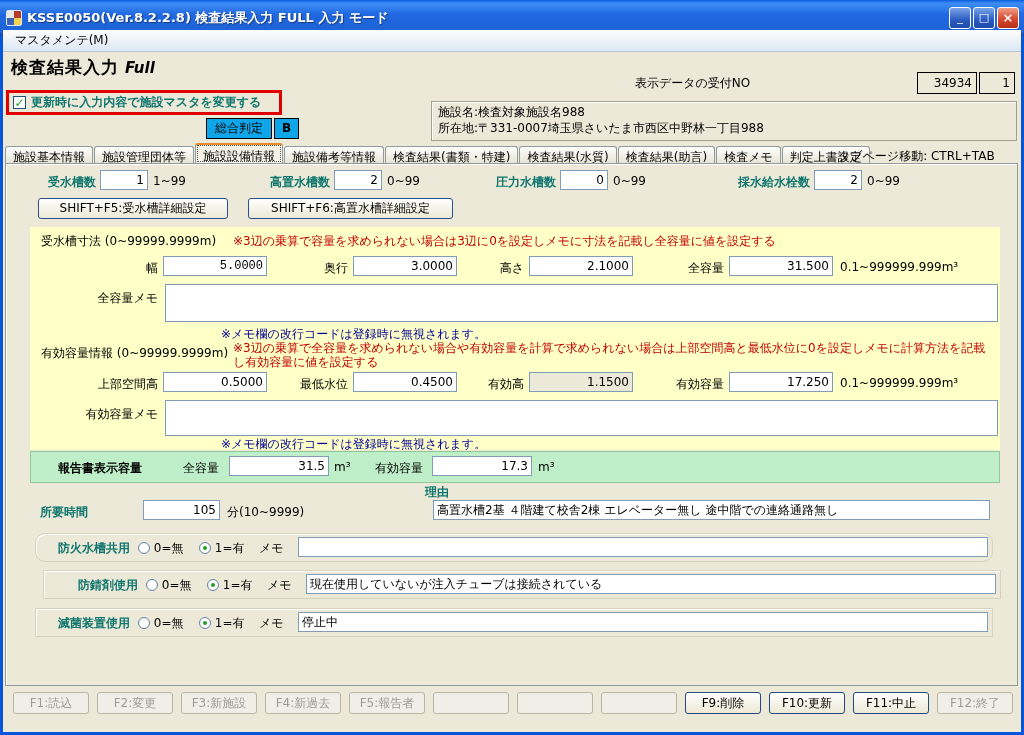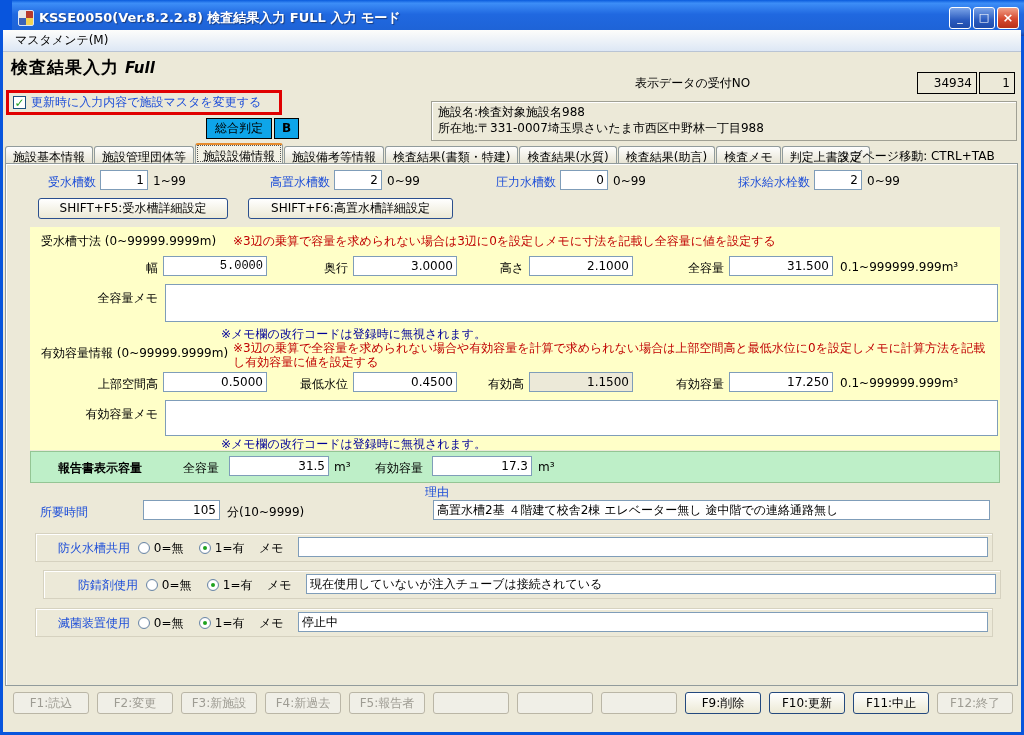--- a/index.html
+++ b/index.html
@@ -1,35 +1,35 @@
 <!DOCTYPE html>
 <html><head>
 <meta charset="utf-8">
 <style>
   html,body{margin:0;padding:0;background:#555;}
   *{box-sizing:border-box;}
   .window{position:relative;width:1024px;height:735px;background:#0855DD;font-family:"DejaVu Sans",sans-serif;font-size:12px;color:#000;overflow:hidden;}
   
-  .titlebar{position:absolute;top:0;left:12px;right:0;height:36px;display:flex;align-items:center;
+  .titlebar{position:absolute;top:0;left:0;right:0;height:36px;display:flex;align-items:center;
     background:linear-gradient(180deg,#0a5bdc 0%,#3d8ef7 9%,#2068e0 40%,#1e63d6 88%,#1543a8 100%);}
   .app-icon{width:16px;height:16px;margin:0 5px 0 6px;border:1px solid #dfe7f5;border-radius:2px;
     background:conic-gradient(#b83a2e 0 25%, #f4d354 0 50%, #3a62b8 0 75%, #e8e8e8 0 100%);}
   .title-text{color:#fff;font-weight:bold;font-size:13px;text-shadow:1px 1px 1px #1a3b7a;flex:1;white-space:nowrap;overflow:hidden;}
   .winbtns{display:flex;gap:2px;margin-right:5px;}
   .winbtn{width:22px;height:22px;border-radius:3px;border:1px solid #fff;color:#fff;font-size:11px;line-height:20px;text-align:center;
     background:linear-gradient(180deg,#7ba4e8,#2a5bbf 60%,#1e4aa8);}
   .winbtn.close{background:linear-gradient(180deg,#f0a088,#d6492f 55%,#b83018);font-size:13px;font-weight:bold;}
   
   .menubar{position:absolute;top:30px;left:3px;right:3px;height:22px;background:linear-gradient(180deg,#fdfdfb,#dde7f5);
     border-bottom:1px solid #b9c4d4;display:flex;align-items:center;padding-left:6px;}
   .menu-item{padding:2px 6px;}
   
   .appbody{position:absolute;top:52px;left:3px;right:3px;bottom:3px;background:#ECE9D8;}
   .abs{position:absolute;}
-  .lbl-blue{color:#1d4ed8;}
+  .lbl-blue{color:#0f766e;font-weight:bold;}
   .txt-red{color:#c00000;}
   .note-blue{color:#000099;}
   .page-title{font-size:17px;font-weight:bold;letter-spacing:1px;}
   .page-title-suffix{font-size:15px;font-style:italic;font-weight:bold;margin-left:6px;}
   .redbox{border:3px solid #e00000;background:#ECE9D8;display:flex;align-items:center;padding:2px 4px;gap:5px;}
   .checkbox{width:13px;height:13px;background:#fff;border:1px solid #1C5180;display:inline-flex;align-items:center;justify-content:center;
     color:#21a121;font-size:12px;font-weight:bold;line-height:1;}
   .sqbtn{border:1px solid #000;background:#0ea5e9;text-align:center;line-height:19px;}
   .field{border:1px solid #7F9DB9;background:#fff;text-align:right;padding:0 3px;height:20px;font-family:"DejaVu Sans",sans-serif;font-size:12px;}
   .field.left{text-align:left;}
@@ -178,21 +178,21 @@
       <input class="abs field" style="left: 401px; top: 4px; width: 100px;" value="17.3">
       <span class="abs" style="left:507px;top:8px;">m³</span>
     </div>
 
     <span class="abs lbl-blue" style="left:37px;top:452px;">所要時間</span>
     <input class="abs field" style="left: 140px; top: 448px; width: 77px;" value="105">
     <span class="abs" style="left:224px;top:452px;">分(10~9999)</span>
     <span class="abs lbl-blue" style="left:381px;top:432px;margin-left:41px;">理由</span>
     <input class="abs field left" style="left: 430px; top: 448px; width: 557px;" value="高置水槽2基 ４階建て校舎2棟 エレベーター無し 途中階での連絡通路無し">
 
-    <div class="toggle-row" style="top:481px;">
+    <div class="toggle-row" style="top:481px;border-radius:10px;">
       <span class="abs lbl-blue" style="left:2px;top:6px;width:92px;text-align:right;">防火水槽共用</span>
       <span class="abs" style="left:102px;top:6px;"><span class="radio"></span> <span>0=無</span></span>
       <span class="abs" style="left:163px;top:6px;"><span class="radio sel"></span> <span>1=有</span></span>
       <span class="abs" style="left:223px;top:6px;">メモ</span>
       <input class="abs field left" style="left: 262px; top: 3px; width: 690px;" value="">
     </div>
 
     <div class="toggle-row" style="top:518px;margin-left:8px;">
       <span class="abs lbl-blue" style="left:2px;top:6px;width:92px;text-align:right;">防錆剤使用</span>
       <span class="abs" style="left:102px;top:6px;"><span class="radio"></span> <span>0=無</span></span>

